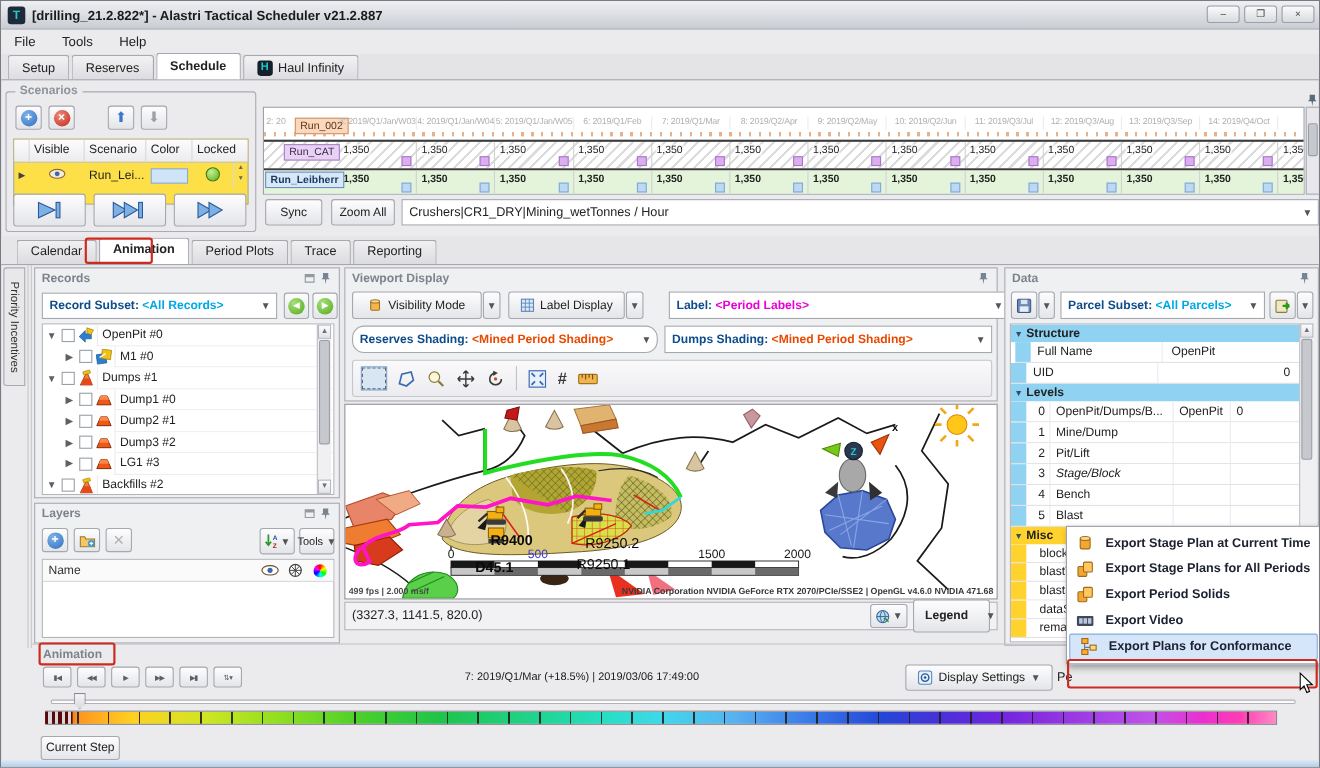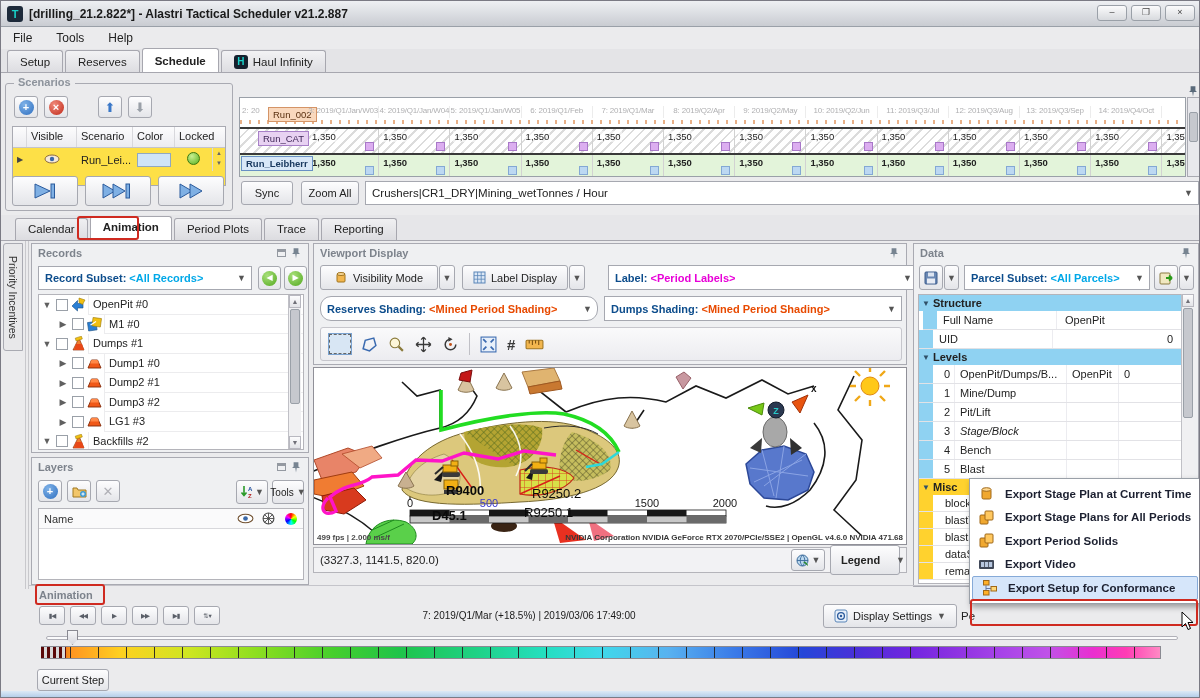--- a/index.html
+++ b/index.html
@@ -951,21 +951,21 @@
       </div>
       <div class="citem sel">
         <span class="cicon">
           <svg viewBox="0 0 17 17">
             <path d="M5,6.5 L5,13 M5,9.5 L10,9.5 M5,3.5 L5,6" stroke="#6878a0" fill="none"></path>
             <rect x="2.5" y="1.5" width="5.5" height="4.5" fill="#ffb028" stroke="#a06818"></rect>
             <rect x="10" y="7.5" width="5.5" height="4.5" fill="#ffd878" stroke="#a06818"></rect>
             <rect x="2.5" y="11.5" width="5.5" height="4.5" fill="#ffb028" stroke="#a06818"></rect>
           </svg>
         </span>
-        <span>Export Setup for Conformance</span>
+        <span>Export Plans for Conformance</span>
       </div>
     </div>
   <div class="abs redbox" style="left:969px;top:598px;width:228px;height:27px;z-index:70;"></div>
 
   <svg class="abs" style="left:1180px;top:610px;z-index:90;" width="14" height="20" viewBox="0 0 14 20">
     <path d="M1,1 L1,16 L4.5,12.5 L7,18.5 L9.5,17.5 L7,11.5 L12,11.5 Z" fill="#fff" stroke="#000" stroke-width="1"></path>
   </svg>
 </div>
 
 </body></html>

